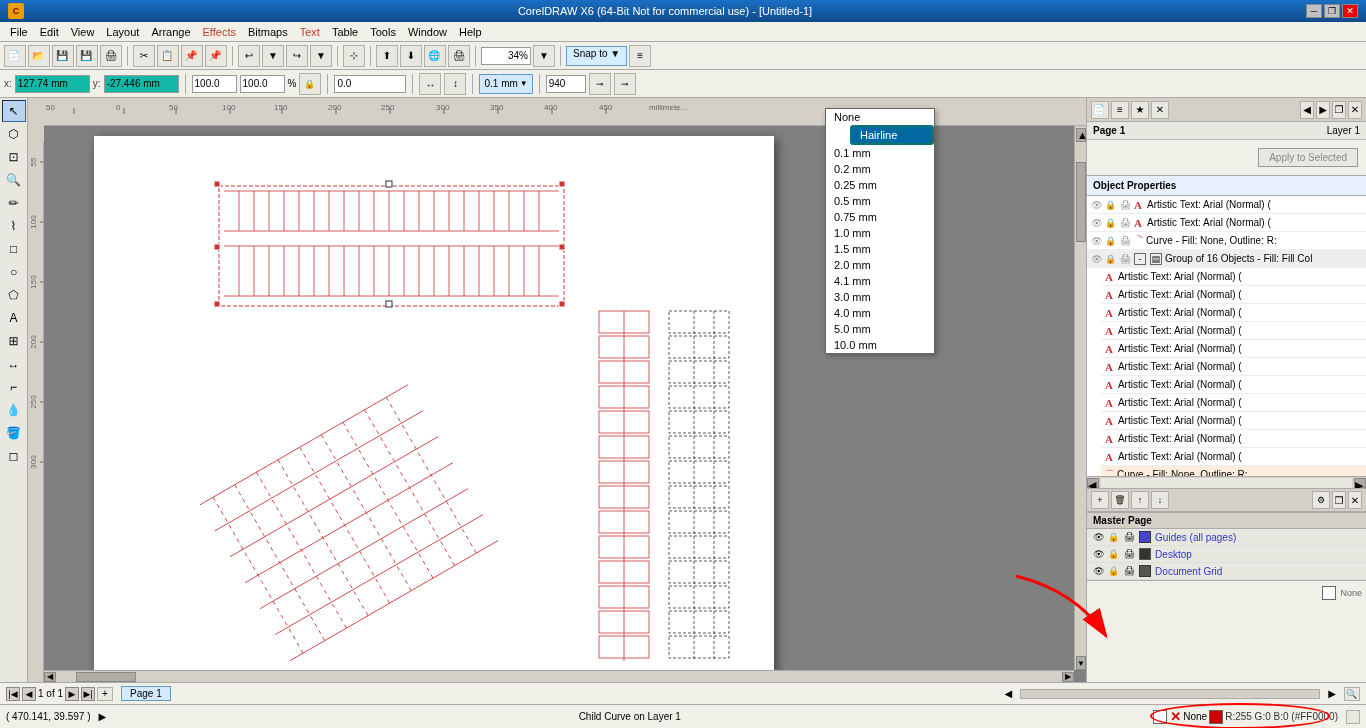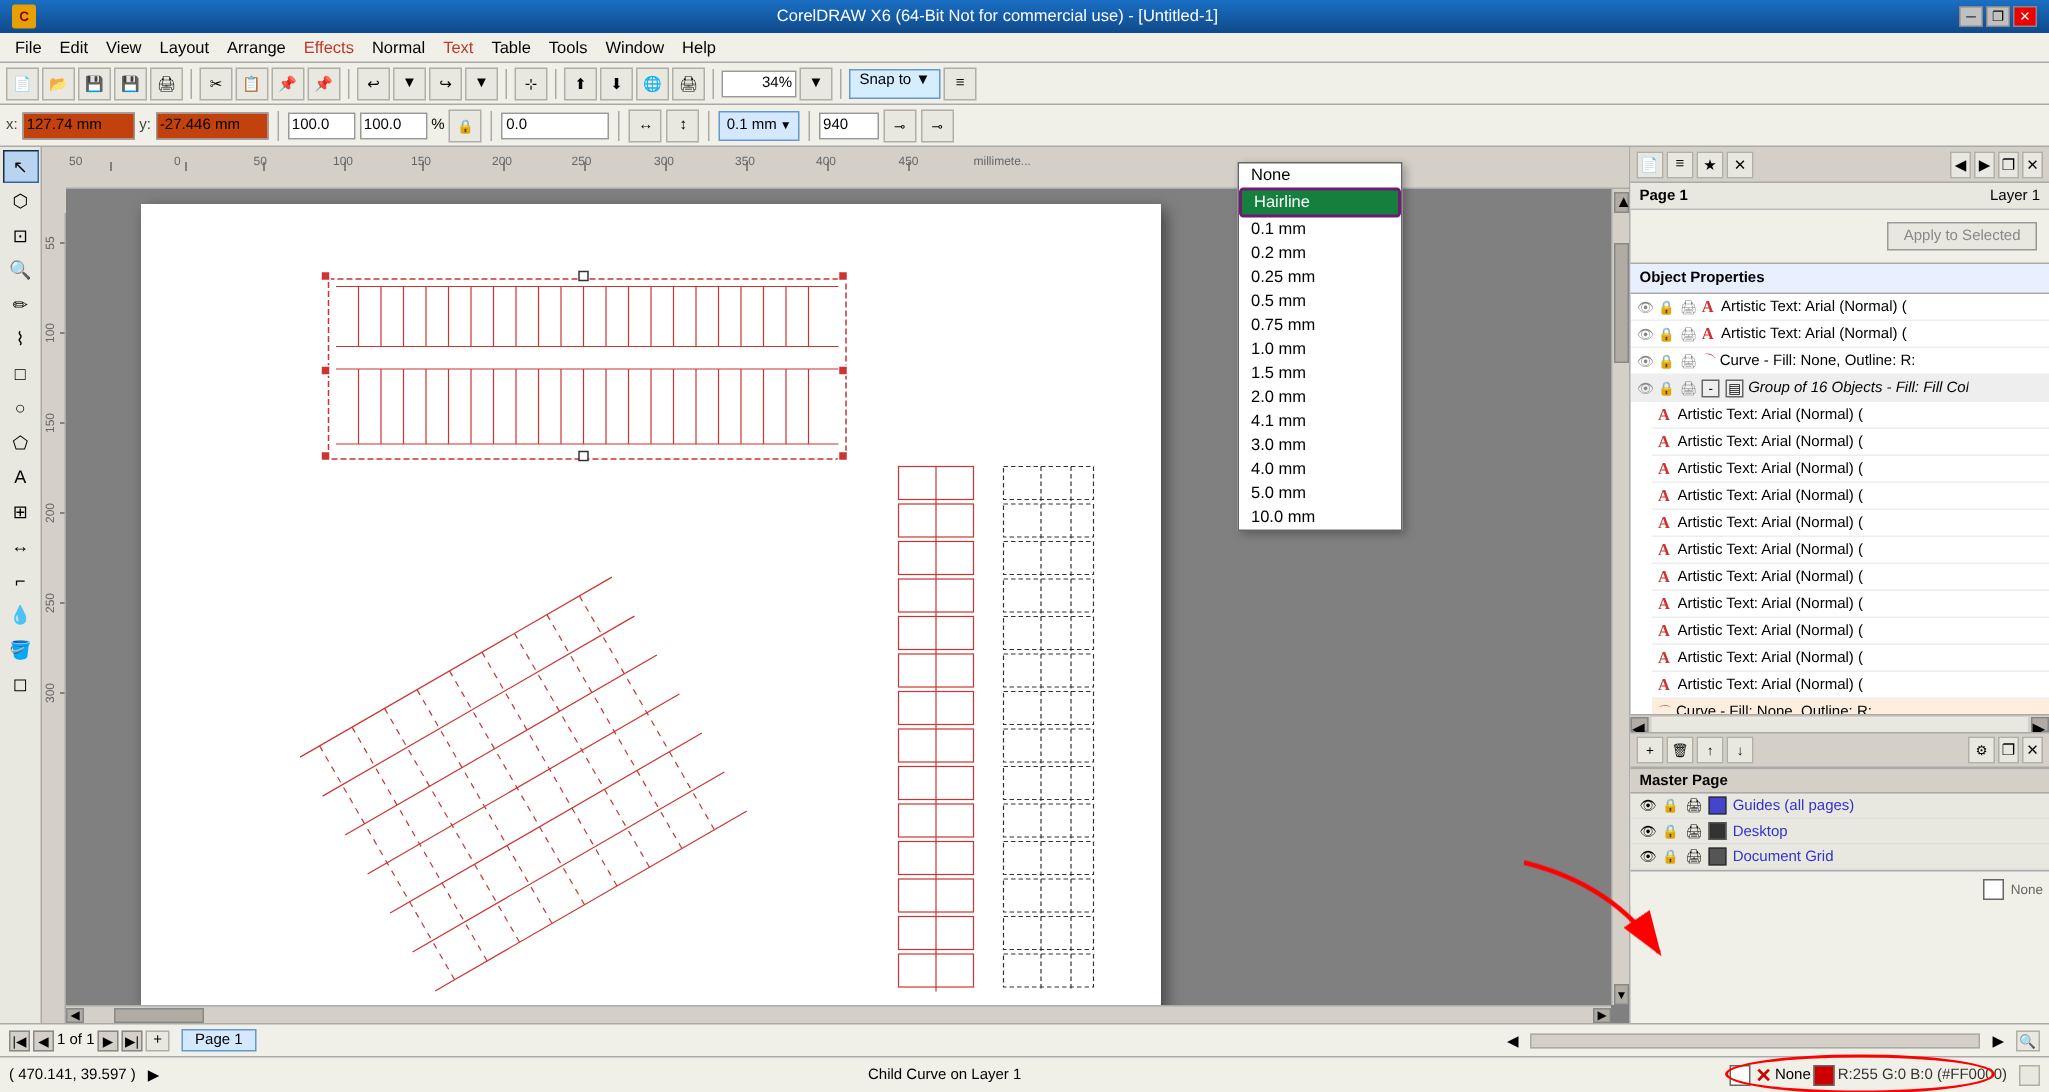--- a/index.html
+++ b/index.html
@@ -55,21 +55,21 @@
       background: #f0f0e8;
       height: 28px;
       display: flex;
       align-items: center;
       padding: 0 4px;
       gap: 3px;
       border-bottom: 1px solid #aaa;
       font-size: 10px;
     }
     .prop-label { font-size: 10px; color: #444; }
-    .prop-input { height: 18px; width: 70px; border: 1px solid #999; background: #c2410c; padding: 0 2px; font-size: 10px; }
+    .prop-input { height: 18px; width: 70px; border: 1px solid #999; background: #14b8a6; padding: 0 2px; font-size: 10px; }
     .prop-input-sm { height: 18px; width: 50px; border: 1px solid #999; background: white; padding: 0 2px; font-size: 10px; }
     
     
     #main {
       display: flex;
       height: calc(728px - 22px - 20px - 28px - 28px - 22px - 24px);
     }
     
     
     #toolbox {
@@ -297,21 +297,21 @@
   </div>
 </div>
 
 <div id="menubar">
   <div class="menu-item">File</div>
   <div class="menu-item">Edit</div>
   <div class="menu-item">View</div>
   <div class="menu-item">Layout</div>
   <div class="menu-item">Arrange</div>
   <div class="menu-item highlighted">Effects</div>
-  <div class="menu-item">Normal</div>
+  <div class="menu-item">Bitmaps</div>
   <div class="menu-item highlighted">Text</div>
   <div class="menu-item">Table</div>
   <div class="menu-item">Tools</div>
   <div class="menu-item">Window</div>
   <div class="menu-item">Help</div>
 </div>
 
 <div id="toolbar1">
   <div class="tb-btn">📄</div>
   <div class="tb-btn">📂</div>
@@ -646,21 +646,21 @@
         <span style="color:#cc3333;font-size:9px;font-family:serif;transform:rotate(20deg);">⌒</span>
         <span class="layer-text">Curve - Fill: None, Outline: R:</span>
       </div>
 
       <div class="layer-item group-item" style="background:#eeeeee;">
         <span style="font-size:9px;color:#888;">👁</span>
         <span style="font-size:9px;color:#888;">🔒</span>
         <span style="font-size:9px;color:#888;">🖨</span>
         <div class="group-indicator">-</div>
         <div class="group-indicator" style="margin-left:1px;">▤</div>
-        <span class="layer-text" style="font-size:10px;font-style:italic;">Group of 16 Objects - Fill: Fill Col</span>
+        <span class="layer-text" style="font-size:10px;">Group of 16 Objects - Fill: Fill Col</span>
       </div>
 
       <div class="layer-item layer-indent">
         <span class="layer-icon">A</span>
         <span class="layer-text">Artistic Text: Arial (Normal) (</span>
       </div>
       <div class="layer-item layer-indent">
         <span class="layer-icon">A</span>
         <span class="layer-text">Artistic Text: Arial (Normal) (</span>
       </div>
@@ -755,21 +755,21 @@
       <span style="font-size:9px;color:#666;">None</span>
 
     </div>
 
   </div>
 
 </div>
 
 <div id="linewidth-dropdown">
   <div class="lw-item">None</div>
-  <div class="lw-item highlighted" style="background:#15803d;color:white;border:2px solid #701a75;border-radius:3px;">Hairline</div>
+  <div class="lw-item highlighted" style="background:#0369a1;color:white;border:2px solid #0f766e;border-radius:3px;margin-left:24px;">Hairline</div>
   <div class="lw-item">0.1 mm</div>
   <div class="lw-item">0.2 mm</div>
   <div class="lw-item">0.25 mm</div>
   <div class="lw-item">0.5 mm</div>
   <div class="lw-item">0.75 mm</div>
   <div class="lw-item">1.0 mm</div>
   <div class="lw-item">1.5 mm</div>
   <div class="lw-item">2.0 mm</div>
   <div class="lw-item">4.1 mm</div>
   <div class="lw-item">3.0 mm</div>

